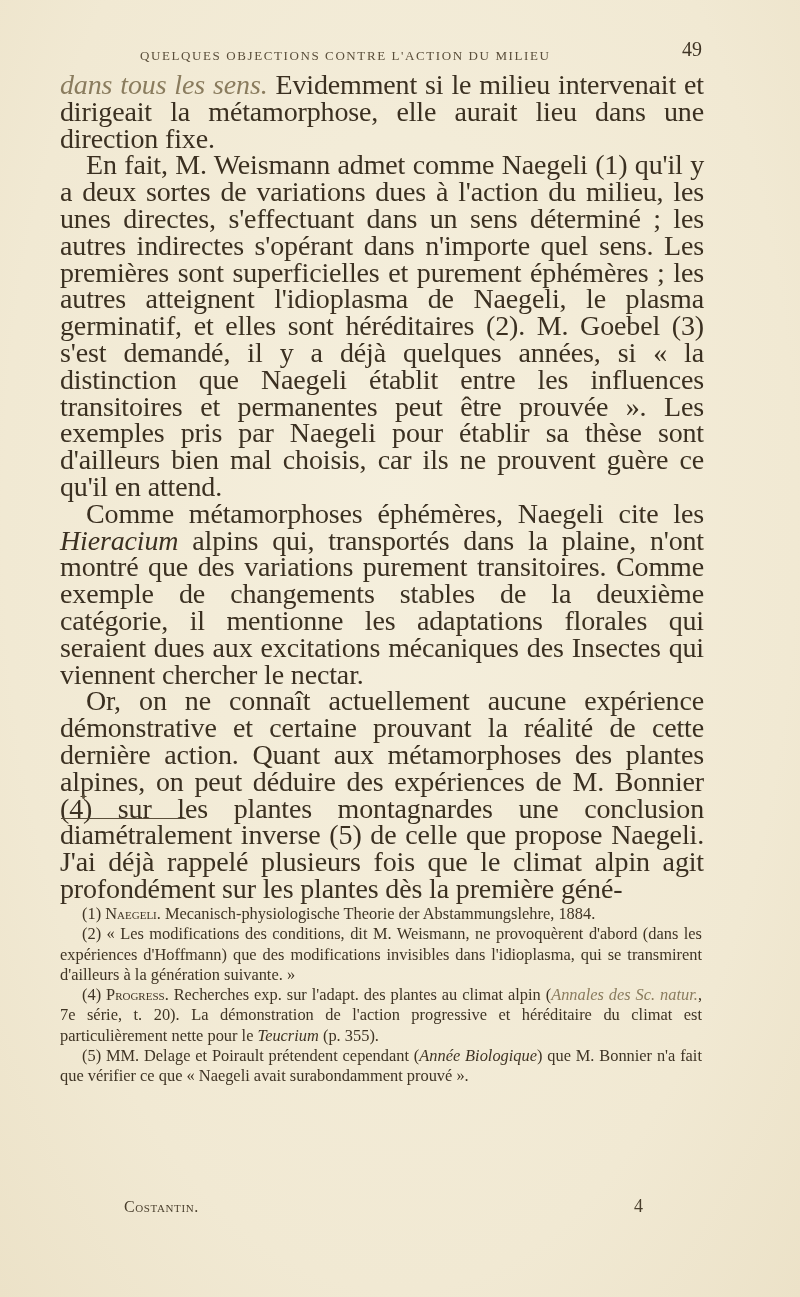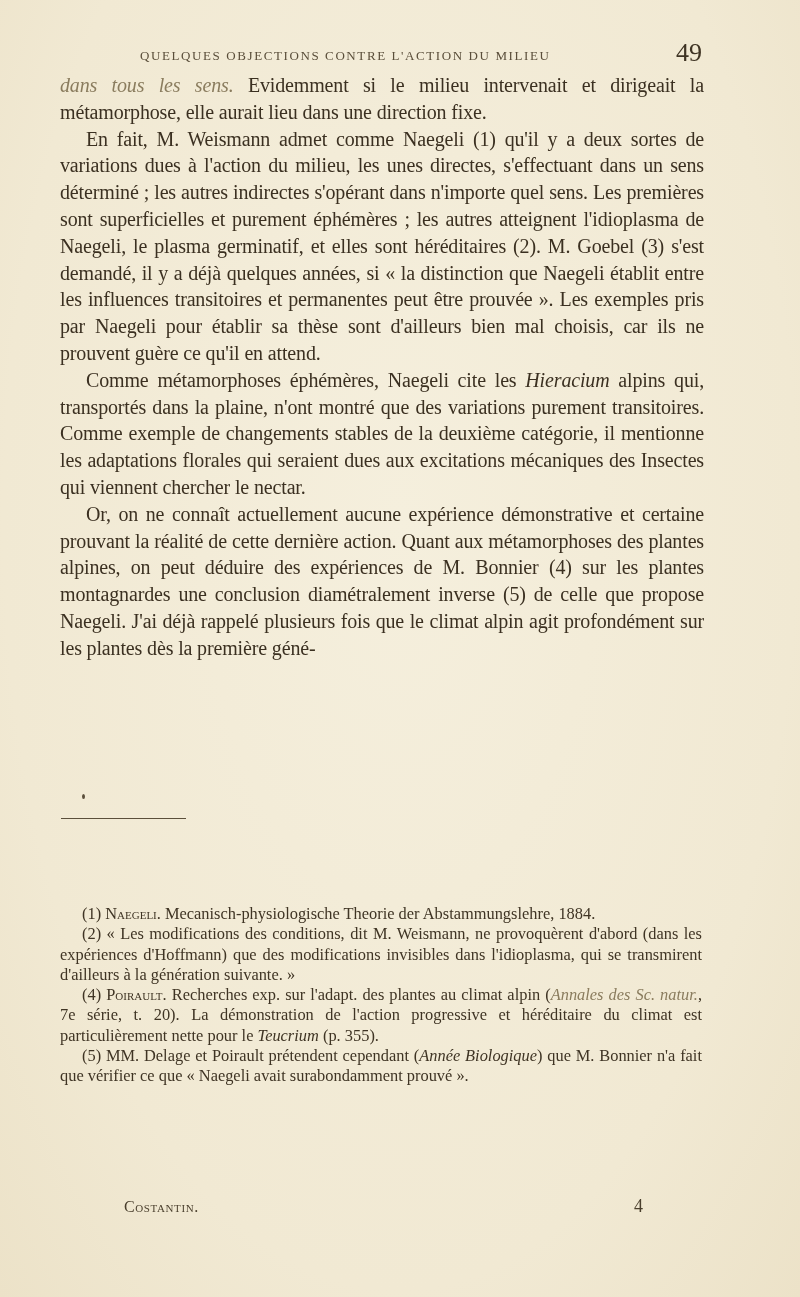--- a/index.html
+++ b/index.html
@@ -31,29 +31,29 @@
       letter-spacing: 1.6px;
       font-variant: small-caps;
       color: #5a4e3a;
       text-transform: lowercase;
       font-variant-caps: all-small-caps;
     }
     .page-number {
       position: absolute;
       right: 0;
       top: 0;
-      font-size: 26px;
+      font-size: 20px;
       color: #3f3424;
     }
     .body-text {
       position: absolute;
       top: 72px;
       left: 60px;
       width: 644px;
-      font-size: 20px;
+      font-size: 28px;
       line-height: 26.8px;
       text-align: justify;
       color: #3b3021;
       letter-spacing: -0.15px;
     }
     .body-text p {
       margin: 0;
       text-indent: 26px;
     }
     .body-text p.noindent {
@@ -133,20 +133,20 @@
   <p><span>Comme métamorphoses éphémères, Naegeli cite les </span><em>Hieracium</em><span> alpins qui, transportés dans la plaine, n'ont montré que des variations purement transitoires. Comme exemple de changements stables de la deuxième catégorie, il mentionne les adaptations florales qui seraient dues aux excitations mécaniques des Insectes qui viennent chercher le nectar.</span></p>
   <p><span>Or, on ne connaît actuellement aucune expérience démonstrative et certaine prouvant la réalité de cette dernière action. Quant aux métamorphoses des plantes alpines, on peut déduire des expériences de M. Bonnier (4) sur les plantes montagnardes une conclusion diamétralement inverse (5) de celle que propose Naegeli. J'ai déjà rappelé plusieurs fois que le climat alpin agit profondément sur les plantes dès la première géné-</span></p>
 </div>
 
 <div class="stray-mark"></div>
 <div class="footnote-rule"></div>
 
 <div class="footnotes">
   <p><span>(1) </span><span class="sc">Naegeli</span><span>. Mecanisch-physiologische Theorie der Abstammungslehre, 1884.</span></p>
   <p><span>(2) </span><span>« Les modifications des conditions, dit M. Weismann, ne provoquèrent d'abord (dans les expériences d'Hoffmann) que des modifications invisibles dans l'idioplasma, qui se transmirent d'ailleurs à la génération suivante. »</span></p>
-  <p><span>(4) </span><span class="sc">Poirault</span><span>. Recherches exp. sur l'adapt. des plantes au climat alpin (</span><em class="faded">Annales des Sc. natur.</em><span>, 7e série, t. 20). La démonstration de l'action progressive et héréditaire du climat est particulièrement nette pour le </span><em>Teucrium</em><span> (p. 355).</span></p>
+  <p><span>(4) </span><span class="sc">Progress</span><span>. Recherches exp. sur l'adapt. des plantes au climat alpin (</span><em class="faded">Annales des Sc. natur.</em><span>, 7e série, t. 20). La démonstration de l'action progressive et héréditaire du climat est particulièrement nette pour le </span><em>Teucrium</em><span> (p. 355).</span></p>
   <p><span>(5) </span><span>MM. Delage et Poirault prétendent cependant (</span><em>Année Biologique</em><span>) que M. Bonnier n'a fait que vérifier ce que « Naegeli avait surabondamment prouvé ».</span></p>
 </div>
 
 <div class="signature">
   <span class="sig-name">Costantin.</span>
   <span class="sig-num">4</span>
 </div>
 
 </body></html>

